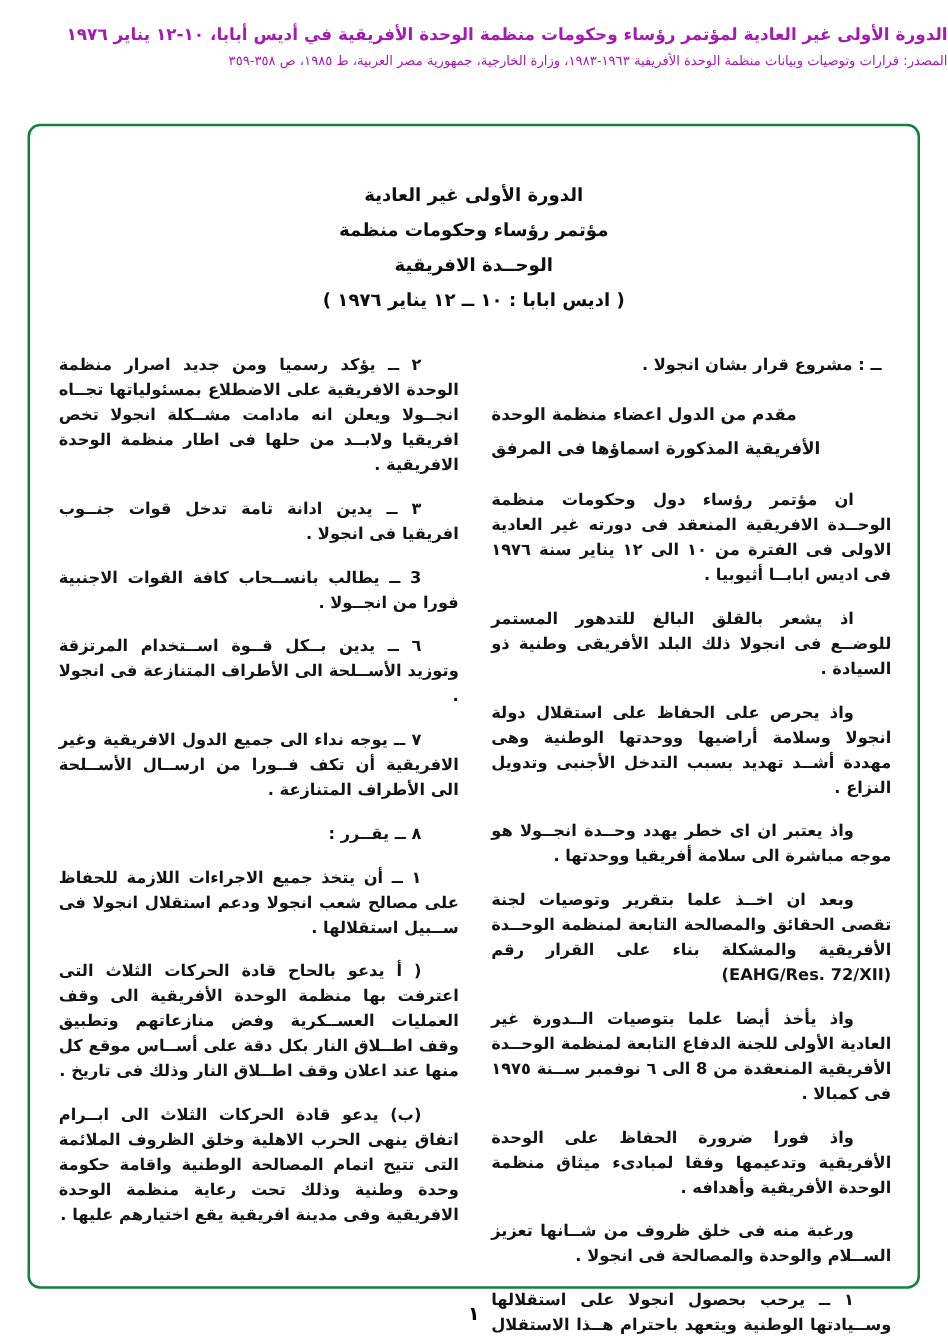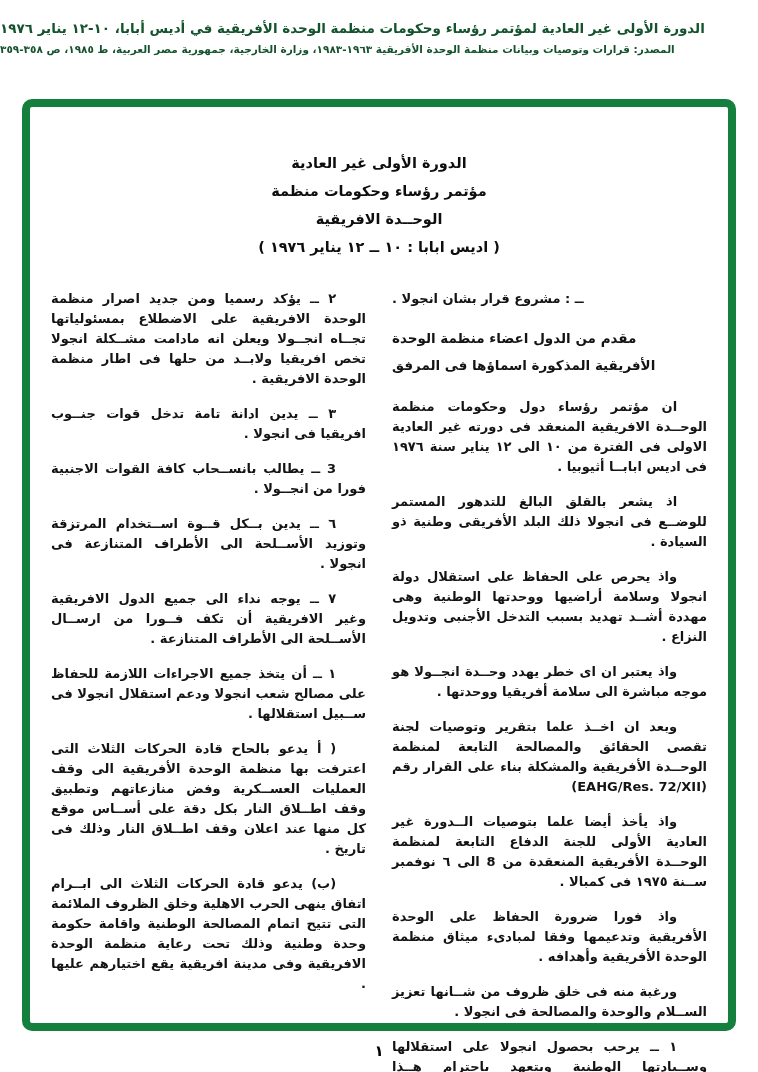--- a/index.html
+++ b/index.html
@@ -15,44 +15,44 @@
     font-family: "DejaVu Sans", sans-serif;
     color: #111;
   }
 
   
   .doc-header {
     position: absolute;
     top: 20px;
     left: 0;
     right: 0;
-    text-align: left;
+    text-align: right;
     direction: rtl;
-    color: #14532d;
+    color: #a21caf;
   }
   .doc-header .h1 {
     font-size: 13.5px;
     font-weight: bold;
     letter-spacing: 0;
   }
   .doc-header .h2 {
     font-size: 10.5px;
-    font-weight: bold;
+    font-weight: normal;
     margin-top: 7px;
   }
 
   
   .green-box {
     position: absolute;
     left: 22px;
     top: 99px;
     width: 714px;
     height: 932px;
     box-sizing: border-box;
-    border: 8px solid #15803d;
+    border: 2px solid #15803d;
     border-radius: 10px;
     background: #fff;
   }
 
   
   .title-block {
     margin-top: 42px;
     text-align: center;
     direction: rtl;
     font-weight: bold;
@@ -79,21 +79,21 @@
   }
   .para {
     margin: 0 0 15px 0;
     line-height: 20px;
     text-align: justify;
     text-indent: 2.3em;
   }
   .lead {
     margin: 0 0 16px 0;
     line-height: 20px;
-    text-align: left;
+    text-align: right;
     text-indent: 0.6em;
   }
   .sub {
     text-align: left;
     line-height: 27px;
     margin-bottom: 18px;
     font-size: 13.5px;
   }
 
   
@@ -145,20 +145,21 @@
         <p class="para">ورغبة منه فى خلق ظروف من شــانها تعزيز الســلام والوحدة والمصالحة فى انجولا .</p>
         <p class="para">١ ــ يرحب بحصول انجولا على استقلالها وســيادتها الوطنية ويتعهد باحترام هــذا الاستقلال .</p>
       </div>
 
       <div class="col">
         <p class="para">٢ ــ يؤكد رسميا ومن جديد اصرار منظمة الوحدة الافريقية على الاضطلاع بمسئولياتها تجــاه انجــولا ويعلن انه مادامت مشــكلة انجولا تخص افريقيا ولابــد من حلها فى اطار منظمة الوحدة الافريقية .</p>
         <p class="para">٣ ــ يدين ادانة تامة تدخل قوات جنــوب افريقيا فى انجولا .</p>
         <p class="para">3 ــ يطالب بانســحاب كافة القوات الاجنبية فورا من انجــولا .</p>
         <p class="para">٦ ــ يدين بــكل قــوة اســتخدام المرتزقة وتوزيد الأســلحة الى الأطراف المتنازعة فى انجولا .</p>
         <p class="para">٧ ــ يوجه نداء الى جميع الدول الافريقية وغير الافريقية أن تكف فــورا من ارســال الأســلحة الى الأطراف المتنازعة .</p>
+        <p class="para">٨ ــ يقــرر :</p>
         <p class="para">١ ــ أن يتخذ جميع الاجراءات اللازمة للحفاظ على مصالح شعب انجولا ودعم استقلال انجولا فى ســبيل استقلالها .</p>
         <p class="para">( أ يدعو بالحاح قادة الحركات الثلاث التى اعترفت بها منظمة الوحدة الأفريقية الى وقف العمليات العســكرية وفض منازعاتهم وتطبيق وقف اطــلاق النار بكل دقة على أســاس موقع كل منها عند اعلان وقف اطــلاق النار وذلك فى تاريخ .</p>
         <p class="para">(ب) يدعو قادة الحركات الثلاث الى ابــرام اتفاق ينهى الحرب الاهلية وخلق الظروف الملائمة التى تتيح اتمام المصالحة الوطنية واقامة حكومة وحدة وطنية وذلك تحت رعاية منظمة الوحدة الافريقية وفى مدينة افريقية يقع اختيارهم عليها .</p>
       </div>
 
     </div>
   </div>
 
   <footer class="page-footer">
     <span>١</span>

